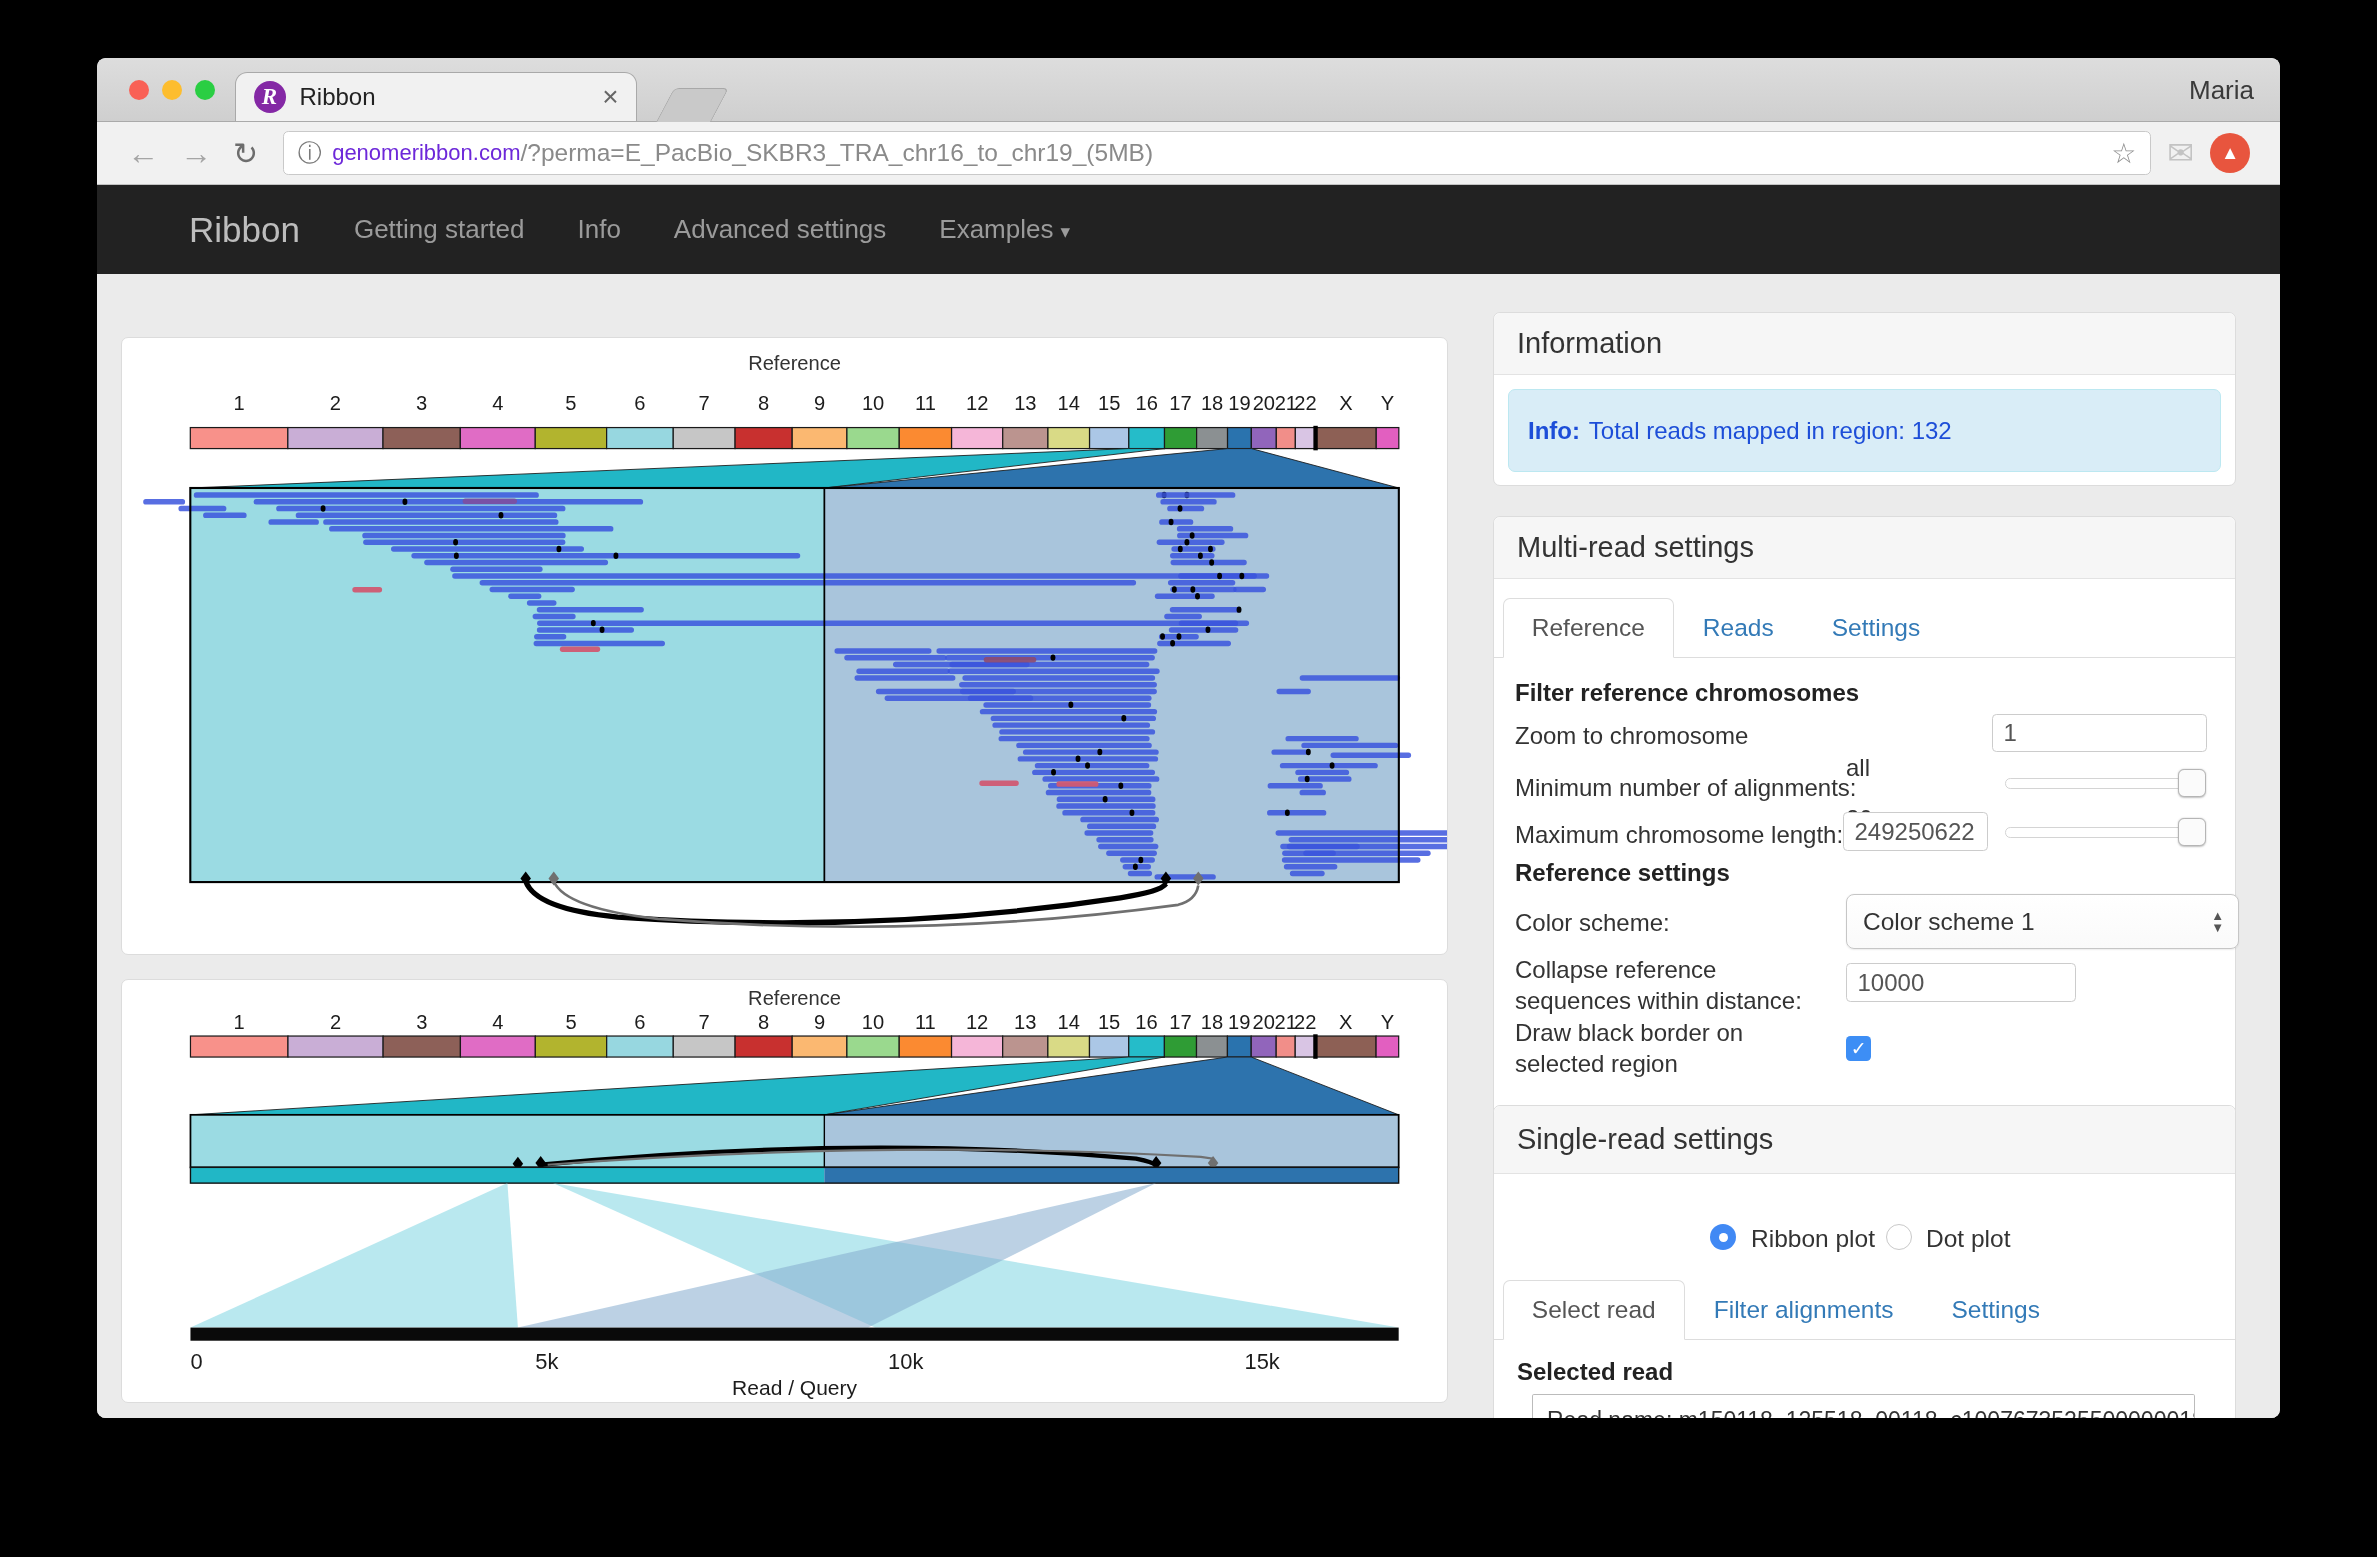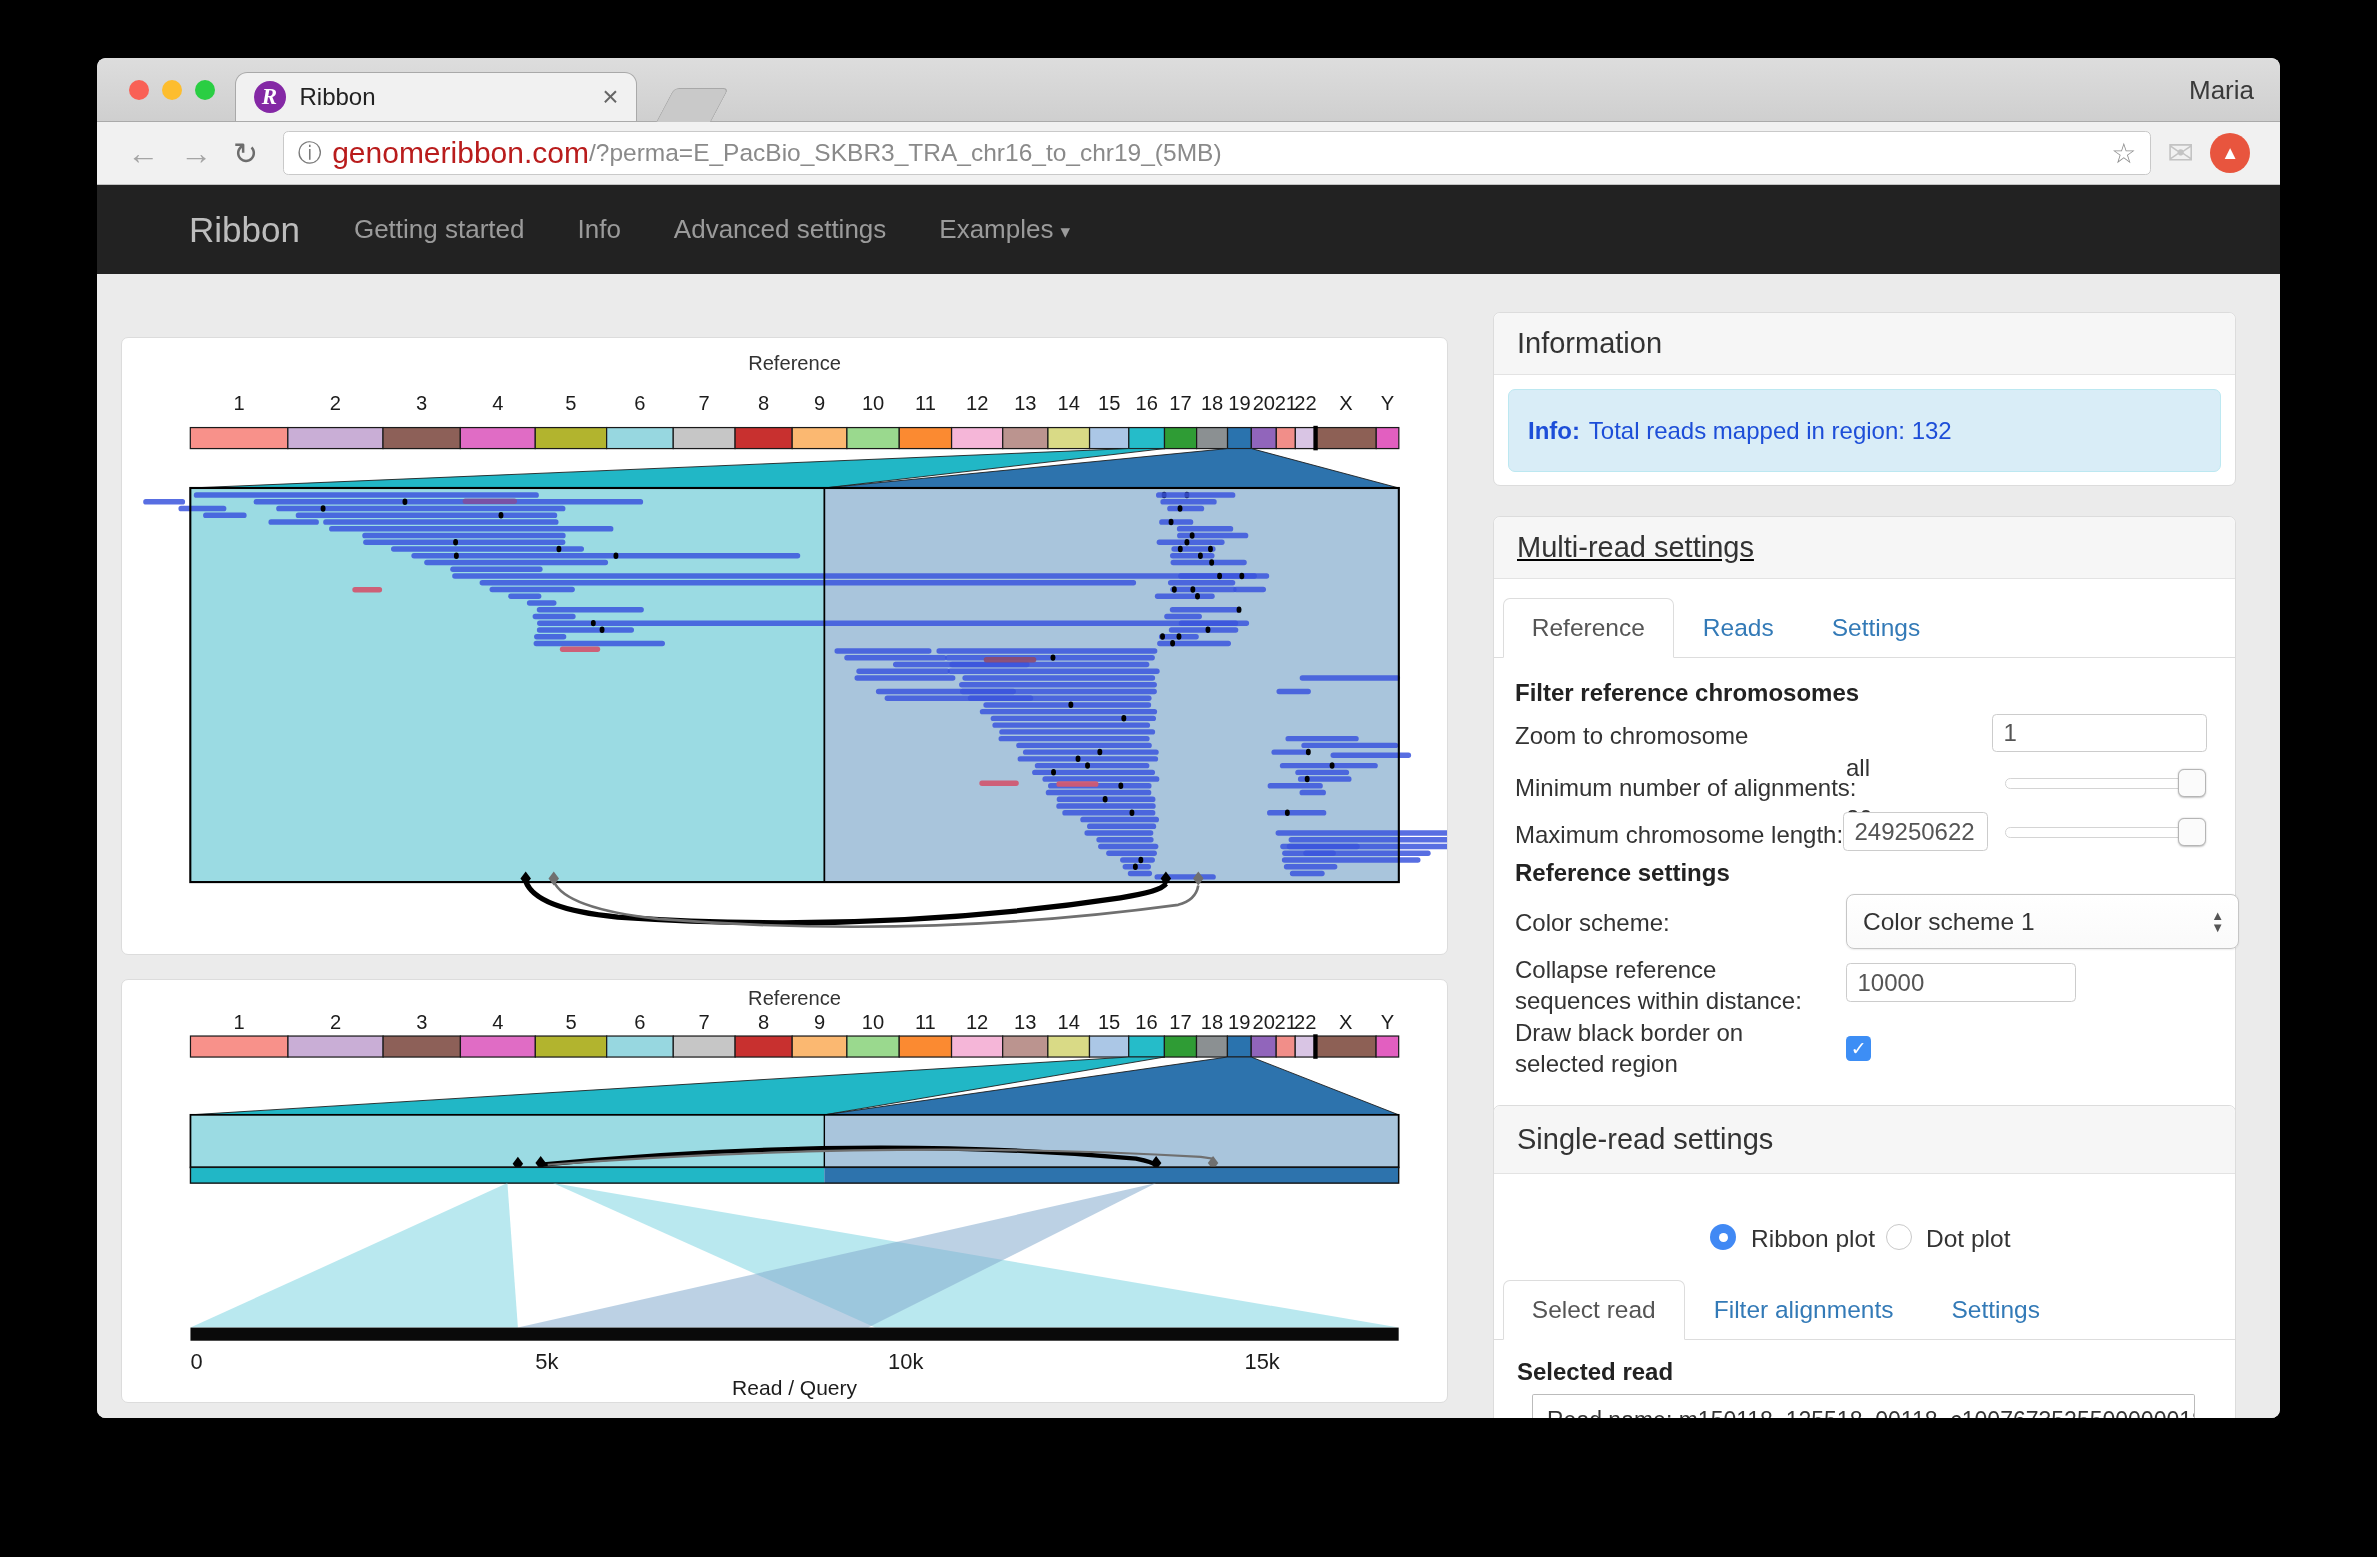--- a/index.html
+++ b/index.html
@@ -15,36 +15,36 @@
   .favicon{width:32px;height:32px;border-radius:50%;background:#8428a5;color:#fff;font:italic bold 23px "Liberation Serif",serif;display:flex;align-items:center;justify-content:center;flex:0 0 32px;}
   .tab-title{margin-left:14px;font-size:24px;color:#222;flex:1;}
   .tab-close{color:#666;font-size:28px;line-height:28px;}
   .tab-stub{position:absolute;left:568px;top:30px;width:53px;height:33px;background:#c9c9c9;border:0.9px solid #a8a8a8;border-bottom:none;transform:skewX(-28deg);border-radius:5.3px 5.3px 0 0;}
   .profile{position:absolute;right:26px;top:16.6px;font-size:26px;color:#3a3a3a;}
   .toolbar{height:63px;background:#f1f1f1;border-bottom:0.9px solid #c2c2c2;display:flex;align-items:center;padding:0 30px;box-sizing:border-box;}
   .navbtn{font-size:32px;color:#a5a5a5;margin-right:21px;}
   .navbtn.reload{color:#6d6d6d;font-size:30px;}
   .urlbar{flex:1;height:44px;background:#fff;border:0.9px solid #c9c9c9;border-radius:5.3px;display:flex;align-items:center;padding:0 14px;margin:0 10.5px 0 3.5px;box-sizing:border-box;white-space:nowrap;overflow:hidden;}
   .url-info{color:#7a7a7a;font-size:24px;margin-right:10.5px;}
-  .url-host{font-size:30px;color:#b91c1c;}
+  .url-host{font-size:22px;color:#6d28d9;}
   .url-path{font-size:24.5px;color:#8a8a8a;}
   .url-star{margin-left:auto;color:#8f8f8f;font-size:28px;}
   .ext-mail{color:#c3c3c3;font-size:32px;margin:0 16px 0 5.3px;}
   .ext-share{width:40px;height:40px;border-radius:50%;background:#e8553e;color:#fff;display:flex;align-items:center;justify-content:center;font-size:18.4px;flex:0 0 40px;}
   
   .content{position:relative;height:1233px;background:#ebebeb;overflow:hidden;}
   .site-nav{height:89px;background:#222;display:flex;align-items:center;padding-left:92px;}
   .brand{font-size:35px;color:#bdbdbd;margin-right:54px;font-weight:400;}
   .nav-item{font-size:26px;color:#9b9b9b;margin-right:53px;}
   .nav-caret{font-size:19px;margin-left:7px;}
   .card{position:absolute;background:#fff;border:0.9px solid #dcdcdc;border-radius:7px;box-sizing:border-box;}
   #card-plot1{left:24px;top:152px;width:1327px;height:618px;}
   #card-plot2{left:24px;top:794px;width:1327px;height:424px;}
   #card-info{left:1396px;top:127px;width:743px;height:174px;}
-  #card-multi{left:1396px;top:331px;width:743px;height:634px;text-decoration:underline;}
+  #card-multi{left:1396px;top:331px;width:743px;height:634px;}
   #card-single{left:1396px;top:920px;width:743px;height:561px;}
   .card-header{height:61px;background:#f6f6f6;border-bottom:0.9px solid #e3e3e3;border-radius:7px 7px 0 0;display:flex;align-items:center;padding-left:23px;font-size:29px;color:#333;}
   #card-single .card-header{height:67px;}
   .alert{margin:14px;height:81px;background:#d9edf7;border:0.9px solid #bce8f1;border-radius:7px;display:flex;align-items:center;padding-left:19px;font-size:24px;color:#1d4ed8;}
   .alert b{margin-right:8.8px;}
   .tabs{position:absolute;left:0;right:0;display:flex;border-bottom:0.9px solid #ddd;padding-left:8.8px;align-items:flex-end;}
   .tab-item{font-size:24.5px;padding:15px 28px;color:#337ab7;border:0.9px solid transparent;border-radius:7px 7px 0 0;margin-bottom:-0.9px;}
   .tab-item.active{color:#555;background:#fff;border-color:#ddd #ddd #fff;}
   .flabel{position:absolute;font-size:24px;color:#333;line-height:31px;}
   .fbold{position:absolute;font-size:24px;font-weight:bold;color:#222;}

